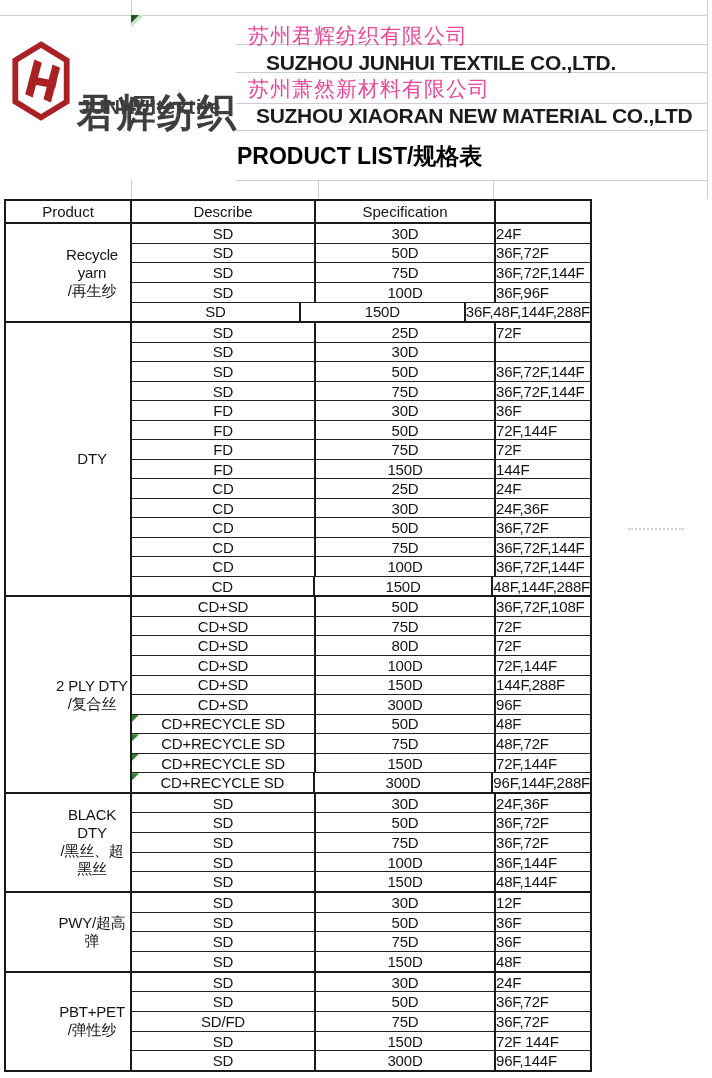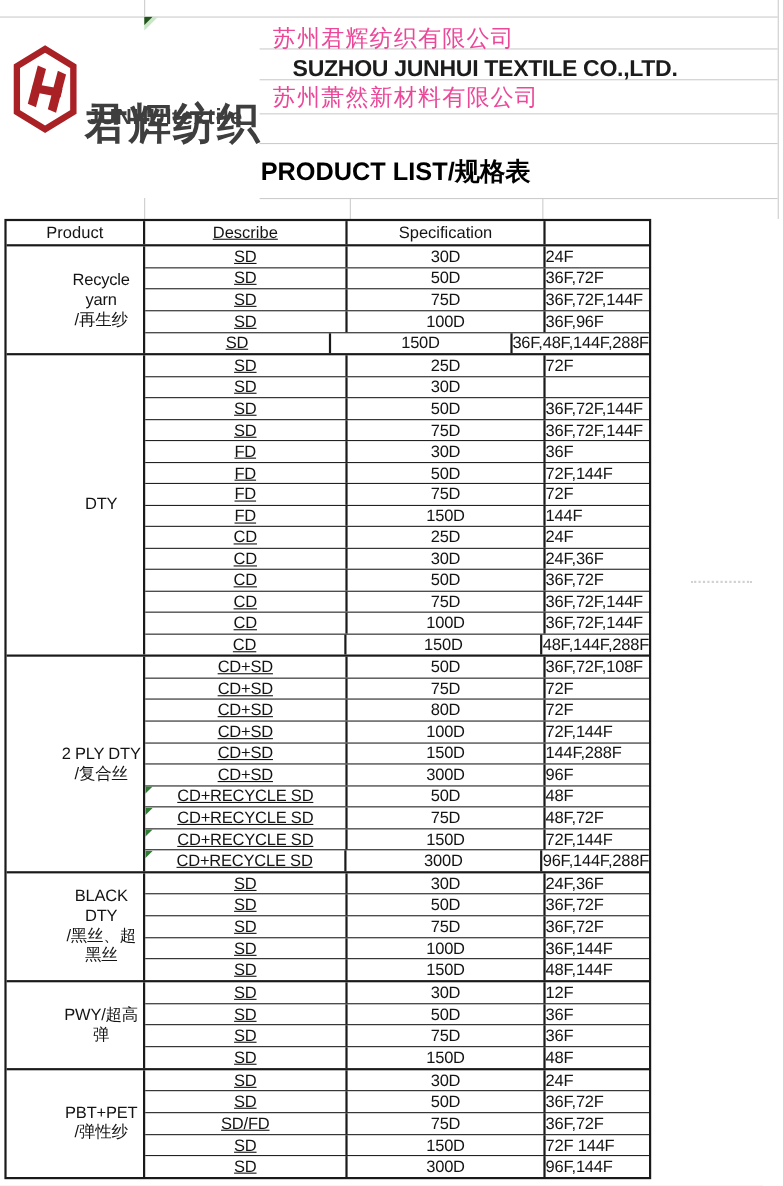--- a/index.html
+++ b/index.html
@@ -40,21 +40,21 @@
   .wmark{position:absolute;left:628px;top:528px;width:56px;height:0;
          border-top:2px dotted rgba(140,140,140,.4);}
 
   
   .ptable{position:absolute;left:4px;top:199px;width:588px;height:873px;
           border:2px solid #1a1a1a;box-sizing:border-box;display:flex;flex-direction:column;}
   .thead{display:flex;height:21px;min-height:21px;border-bottom:2px solid #1a1a1a;box-sizing:content-box;}
   .th{display:flex;align-items:center;justify-content:center;font-size:15px;font-weight:500;
       color:#141414;box-sizing:border-box;}
   .th.b,.cell.b{border-right:2px solid #1a1a1a;}
-  .w1{width:126px;} .w2{width:184px;text-decoration:underline;} .w3{width:180px;} .w4{flex:1;}
+  .w1{width:126px;} .w2{width:184px;} .w3{width:180px;} .w4{flex:1;}
   .tbody{flex:1;display:flex;flex-direction:column;min-height:0;}
   .group{display:flex;border-bottom:2px solid #1a1a1a;flex-basis:0;min-height:0;}
   .group.last{border-bottom:none;}
   .product-cell{width:126px;min-width:126px;border-right:2px solid #1a1a1a;display:flex;
                 flex-direction:column;align-items:center;justify-content:center;text-align:center;
                 font-size:15px;line-height:18px;letter-spacing:-0.2px;box-sizing:border-box;padding-left:48px;}
   .rows{flex:1;display:flex;flex-direction:column;min-width:0;}
   .row{flex:1;display:flex;border-bottom:1px solid #222;min-height:0;}
   .row:last-child{border-bottom:none;}
   .cell{display:flex;align-items:center;justify-content:center;font-size:15px;
@@ -91,20 +91,21 @@
       <path d="M22 42 L54 48 L52 57 L20 51 Z" fill="#a92025"></path>
     </svg>
   </div>
   <div class="logo-cn">君辉纺织</div>
   <div class="logo-en"><span>JUNHUI</span><span class="lt">textile</span></div>
 
   <div class="companies">
     <div class="cline cn">苏州君辉纺织有限公司</div>
     <div class="cline en i1">SUZHOU JUNHUI TEXTILE CO.,LTD.</div>
     <div class="cline cn">苏州萧然新材料有限公司</div>
+    <div class="cline en i2">SUZHOU XIAORAN NEW MATERIAL CO.,LTD</div>
   </div>
 
   <div class="page-title">PRODUCT LIST/规格表</div>
 
   <div class="wmark"></div>
 
   <div class="ptable">
     <div class="thead">
       <div class="th b w1">Product</div>
       <div class="th b w2">Describe</div>

